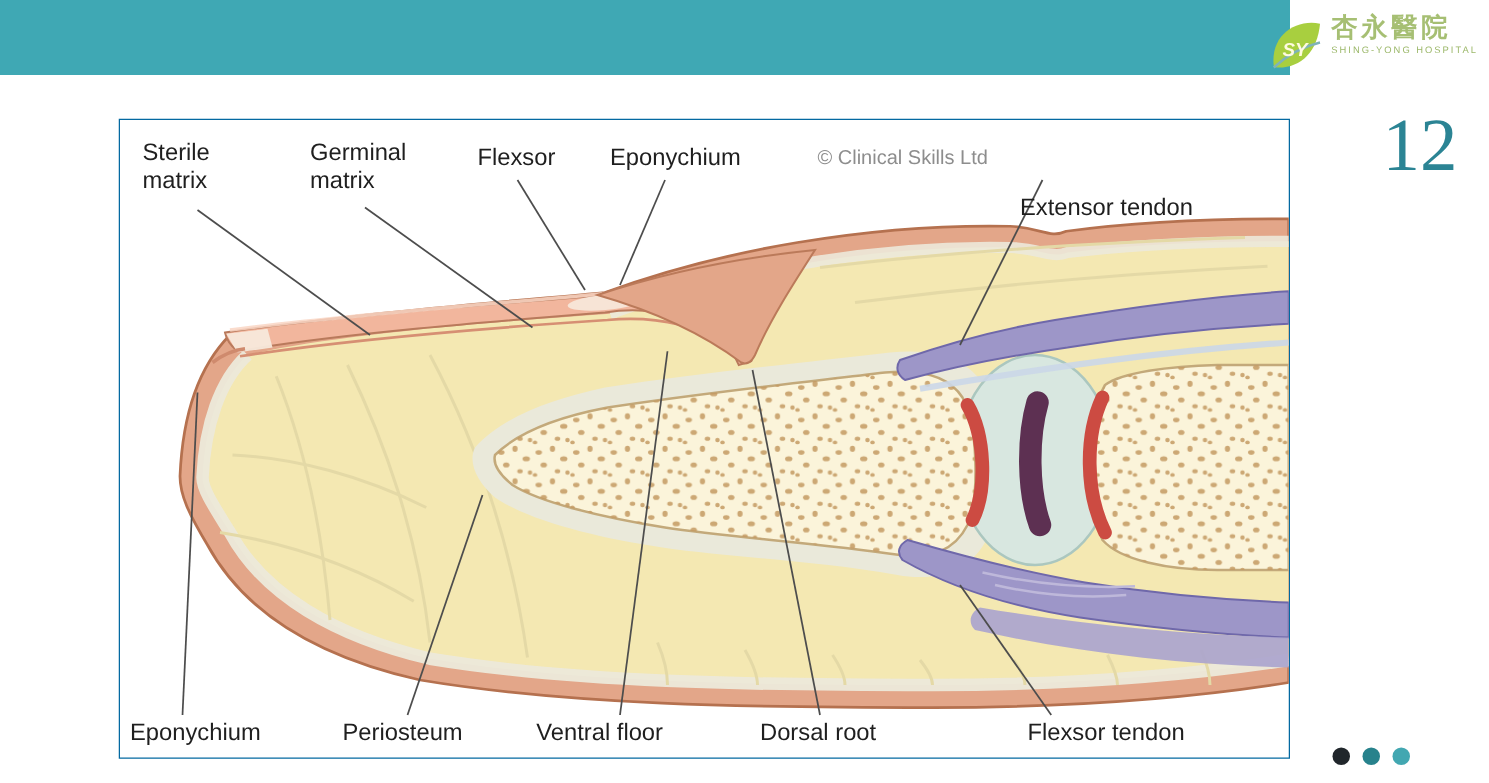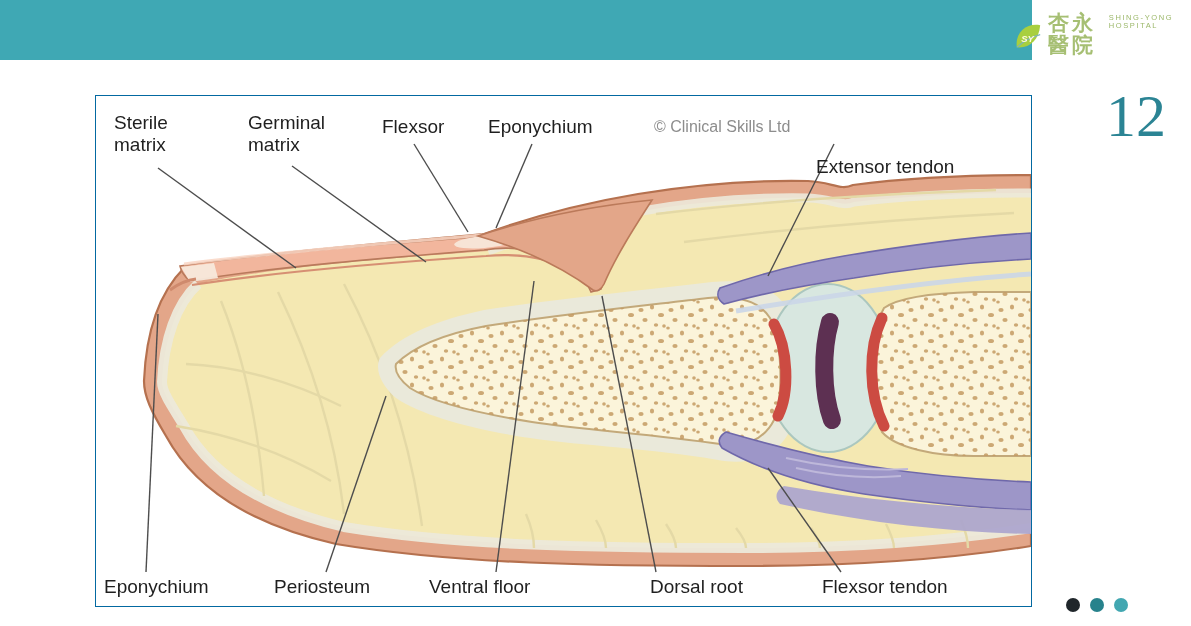--- a/index.html
+++ b/index.html
@@ -4,21 +4,21 @@
 <style>
   html,body{margin:0;padding:0;}
   body{
     width:1191px;height:626px;position:relative;overflow:hidden;
     background:#ffffff;font-family:"Liberation Sans",sans-serif;
   }
   
   .topbar{position:absolute;left:0;top:0;width:1032px;height:60px;background:#3fa8b4;}
   
   .logo{position:absolute;right:8px;top:12px;width:170px;height:52px;display:flex;gap:6px;}
-  .logo-text{display:flex;flex-direction:row;line-height:1.05;}
+  .logo-text{display:flex;flex-direction:column;line-height:1.05;}
   .logo-zh{font-size:21px;letter-spacing:3px;color:#a6bf73;font-weight:bold;}
   .logo-en{font-size:7.5px;letter-spacing:1.6px;color:#9cb86a;margin-top:2px;}
   
   .page-number{
     position:absolute;left:1086px;top:82px;width:100px;text-align:center;
     font-family:"Liberation Serif",serif;font-size:60px;color:#2b8494;
   }
   
   .diagram{
     position:absolute;left:95px;top:95px;width:935px;height:510px;
@@ -189,21 +189,21 @@
   <div class="lbl wrap" style="left:18px;top:16px;width:66px;">Sterile matrix</div>
   <div class="lbl wrap" style="left:152px;top:16px;width:92px;">Germinal matrix</div>
   <div class="lbl" style="left:286px;top:20px;">Flexsor</div>
   <div class="lbl" style="left:392px;top:20px;">Eponychium</div>
   <div class="credit" style="left:558px;top:10px;">© Clinical Skills Ltd</div>
   <div class="lbl" style="left:720px;top:20px;margin-top:40px;">Extensor tendon</div>
 
   <div class="lbl" style="left:8px;top:480px;">Eponychium</div>
   <div class="lbl" style="left:178px;top:480px;">Periosteum</div>
   <div class="lbl" style="left:333px;top:480px;">Ventral floor</div>
-  <div class="lbl" style="left:512px;top:480px;margin-left:42px;">Dorsal root</div>
+  <div class="lbl" style="left:512px;top:480px;">Dorsal root</div>
   <div class="lbl" style="left:690px;top:480px;margin-left:36px;">Flexsor tendon</div>
 </div>
 
 <div class="dots">
   <span class="dot" style="background: rgb(32, 38, 43);"></span>
   <span class="dot" style="background: rgb(39, 130, 140);"></span>
   <span class="dot" style="background: rgb(66, 167, 177);"></span>
 </div>
 
 </body></html>

